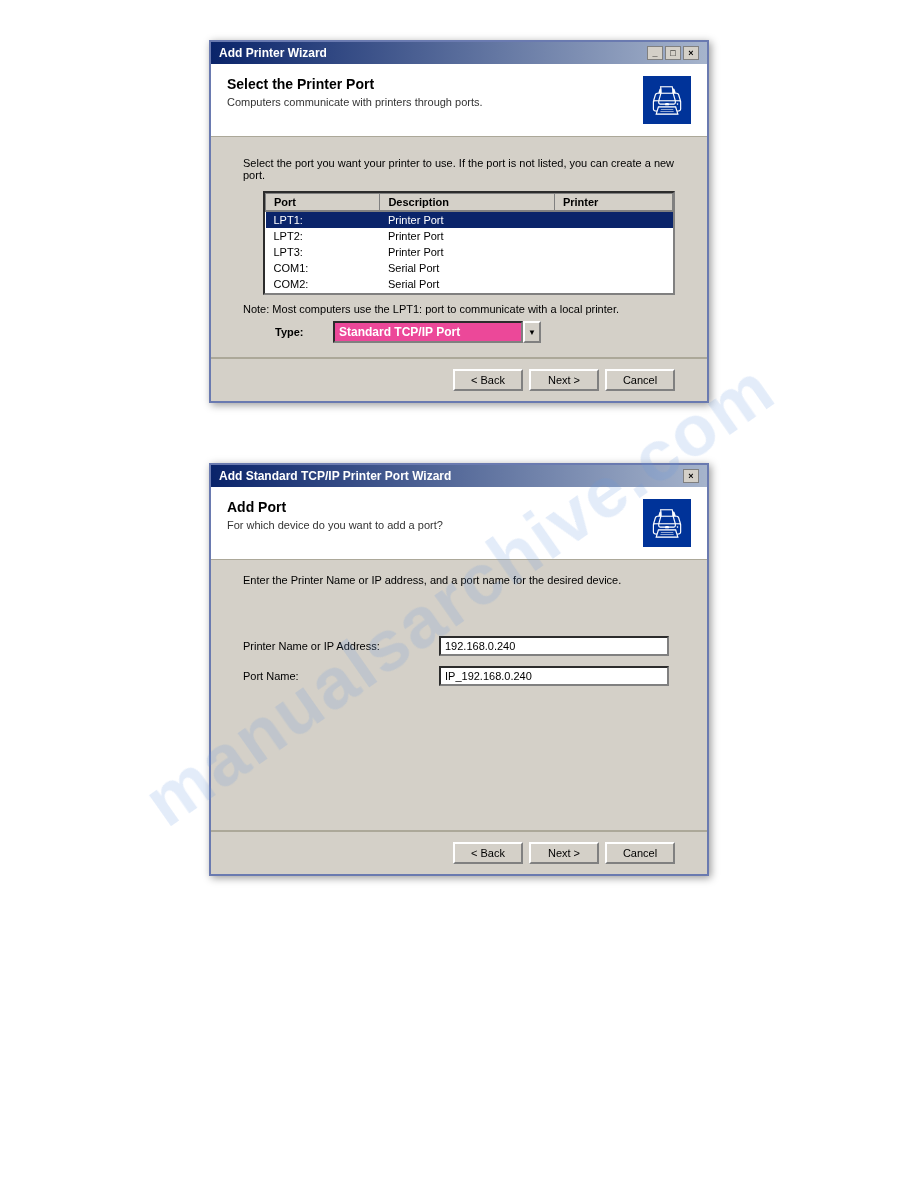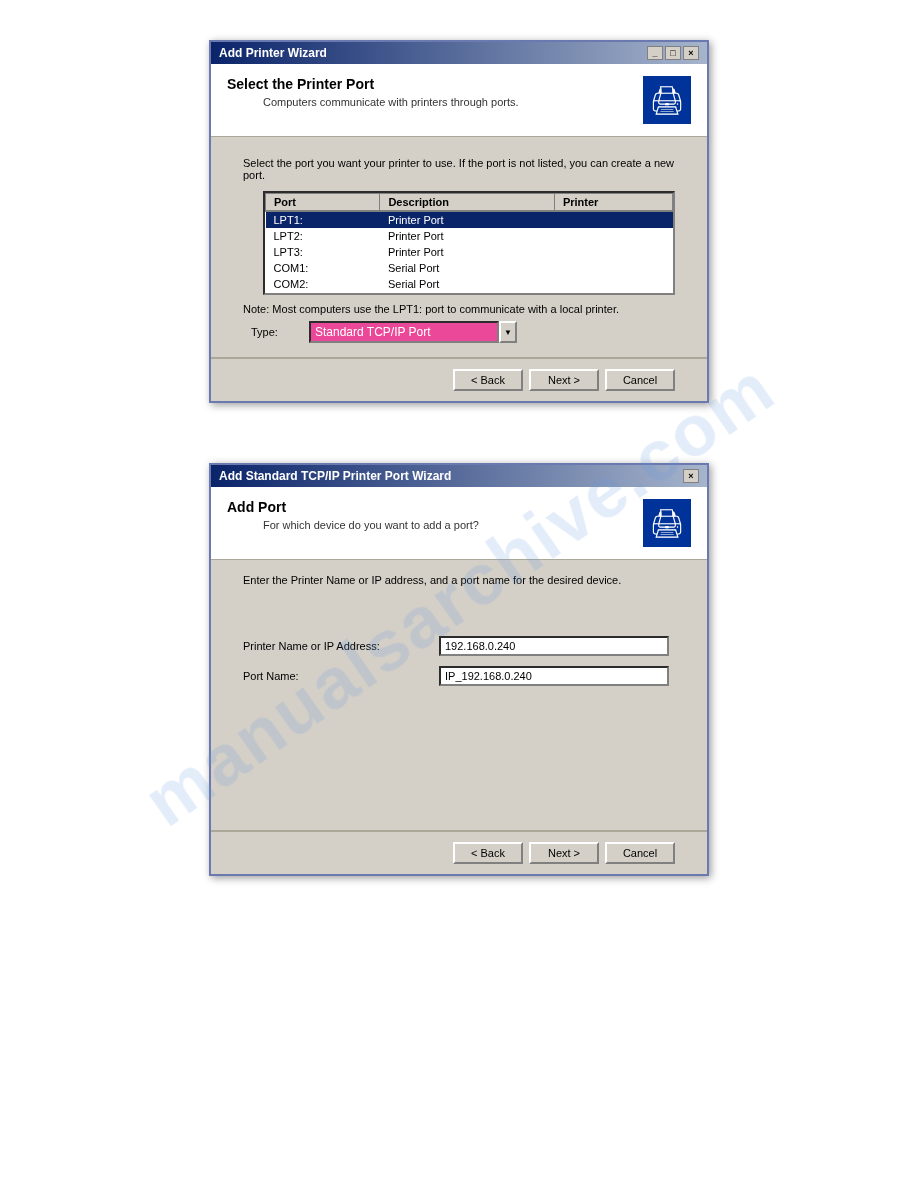--- a/index.html
+++ b/index.html
@@ -86,21 +86,20 @@
     .dialog-header-text h2 {
       font-size: 14px;
       font-weight: bold;
       color: #000;
       margin-bottom: 4px;
     }
 
     .dialog-header-text p {
       font-size: 11px;
       color: #333;
-      margin-left: 36px;
     }
 
     .dialog-header-icon {
       width: 48px;
       height: 48px;
       background: #003399;
       display: flex;
       align-items: center;
       justify-content: center;
       flex-shrink: 0;
@@ -196,21 +195,22 @@
     .new-port-section {
       display: flex;
       flex-direction: column;
       gap: 6px;
     }
 
     .type-row {
       display: flex;
       align-items: center;
       gap: 8px;
-      margin-left: 8px;
+      margin-left: 32px;
+      font-weight: bold;
     }
 
     .type-label {
       font-size: 11px;
       width: 50px;
     }
 
     .select-with-btn {
       display: flex;
       align-items: center;

